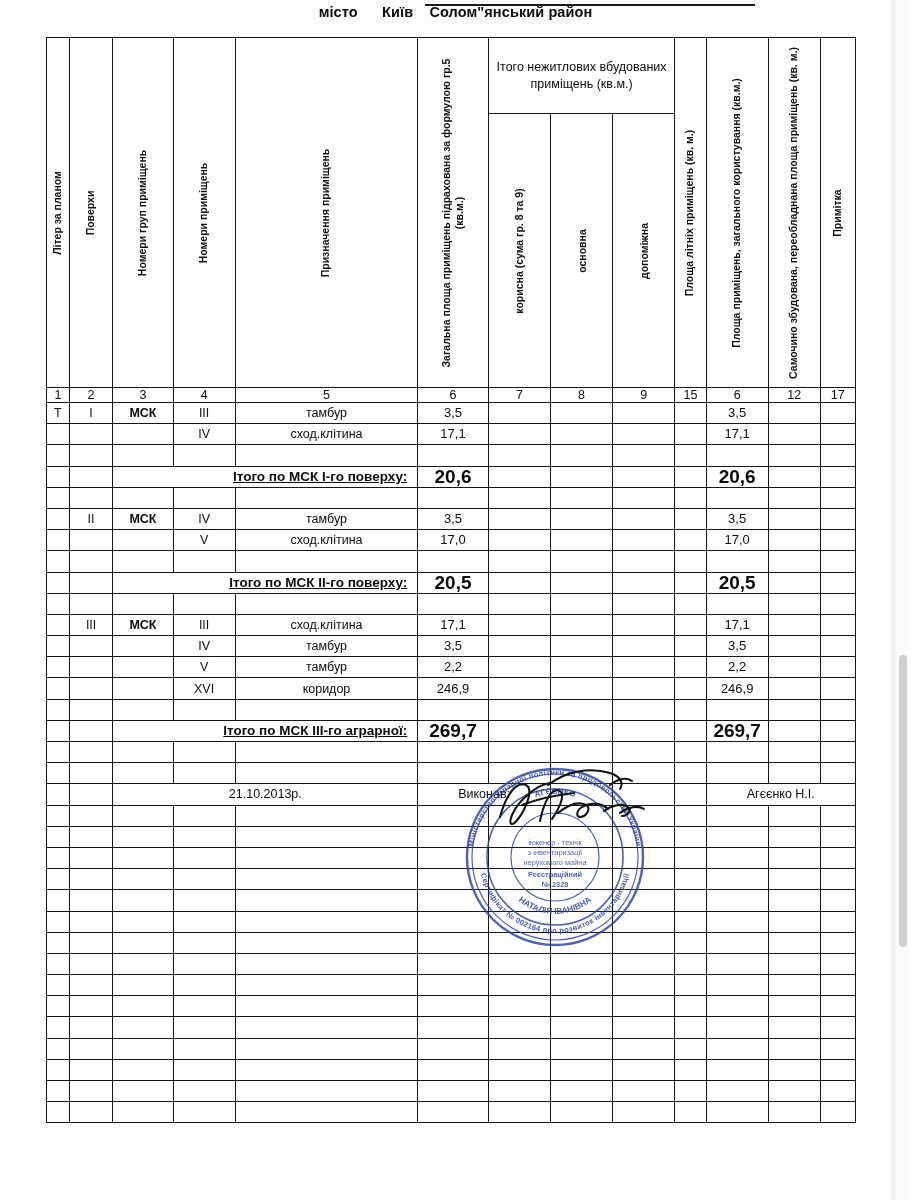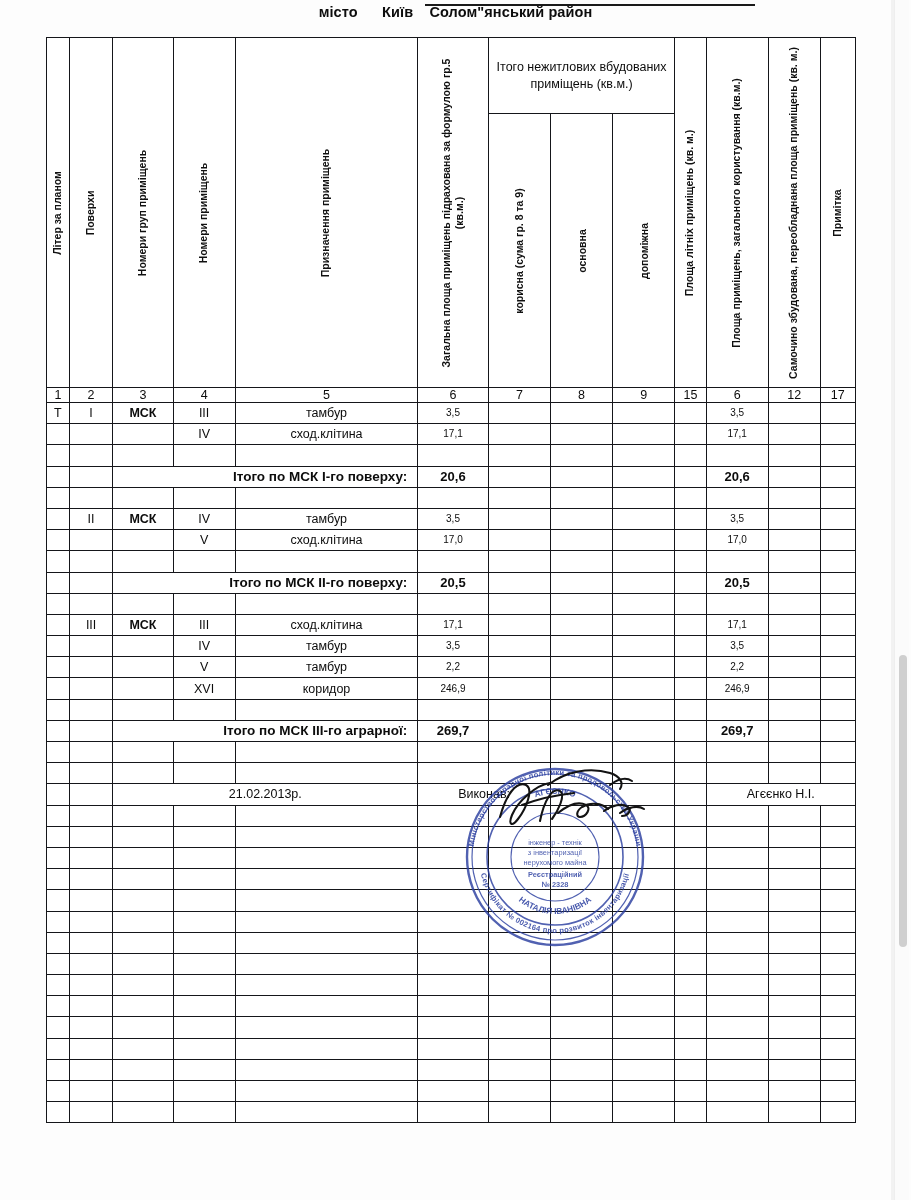--- a/index.html
+++ b/index.html
@@ -104,28 +104,29 @@
 
   .numrow td {
     height: 15px;
     font-size: 11.5px;
     font-weight: bold;
     line-height: 13px;
   }
 
   .drow td { height: 21.2px; line-height: 20px; font-size: 13px; }
   .drow td.bold { font-weight: bold; }
-  .drow td.val { font-size: 10px; }
+  .drow td.val { font-size: 13px; }
   .drow td.sumlabel {
     text-align: right;
     padding-right: 10px;
     font-weight: bold;
     font-size: 13.5px;
-  }
-  .drow td.sumval { font-weight: bold; font-size: 13px; }
+    text-decoration: underline;
+  }
+  .drow td.sumval { font-weight: bold; font-size: 19px; }
 
   .sig-date {
     text-align: center;
     font-weight: bold;
     font-size: 13.5px;
   }
   .sig-lbl {
     text-align: left;
     padding-left: 5px;
     font-weight: bold;
@@ -538,21 +539,21 @@
             <td></td>
             <td></td>
             <td></td>
             <td></td>
             <td></td>
             <td></td>
           </tr>
           <tr class="drow">
             <td></td>
             <td></td>
-            <td class="sig-date" colspan="3">21.02.2013р.</td>
+            <td class="sig-date" colspan="3">21.10.2013р.</td>
             <td class="sig-lbl" colspan="2">Виконав:</td>
             <td></td>
             <td></td>
             <td></td>
             <td class="sig-name" colspan="3">Агєєнко Н.І.</td>
           </tr>
           <tr class="drow">
             <td></td>
             <td></td>
             <td></td>

